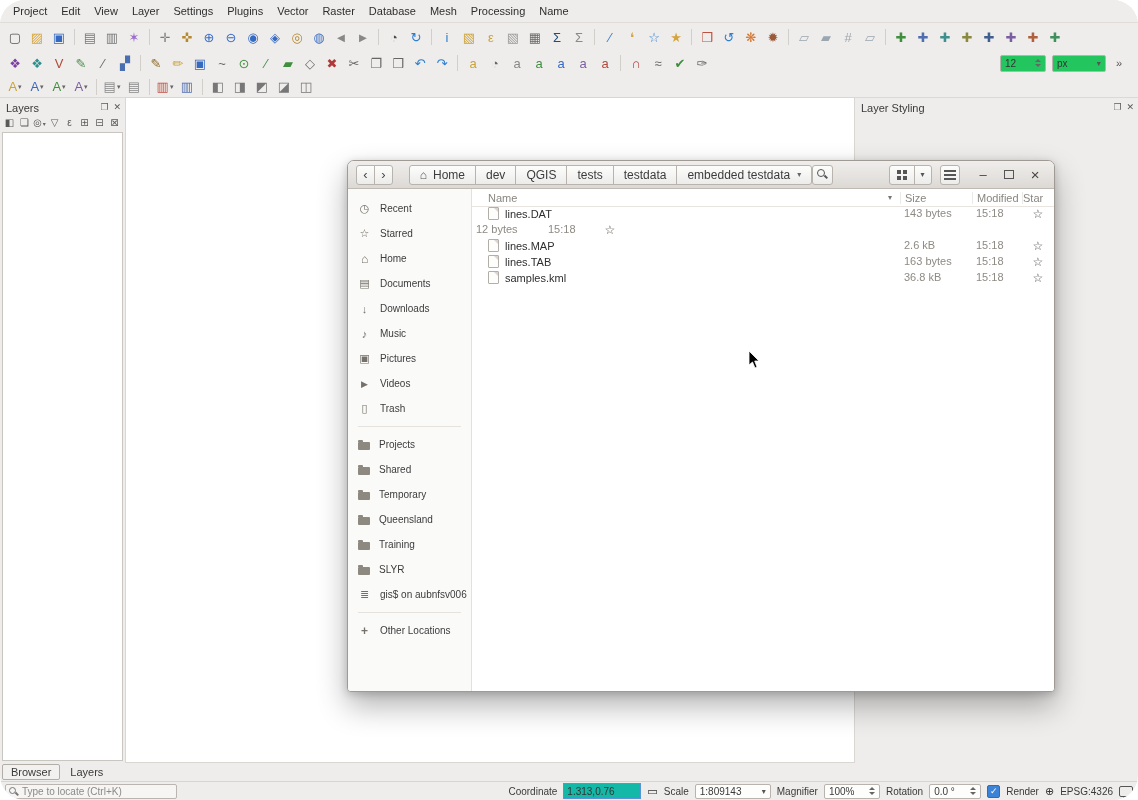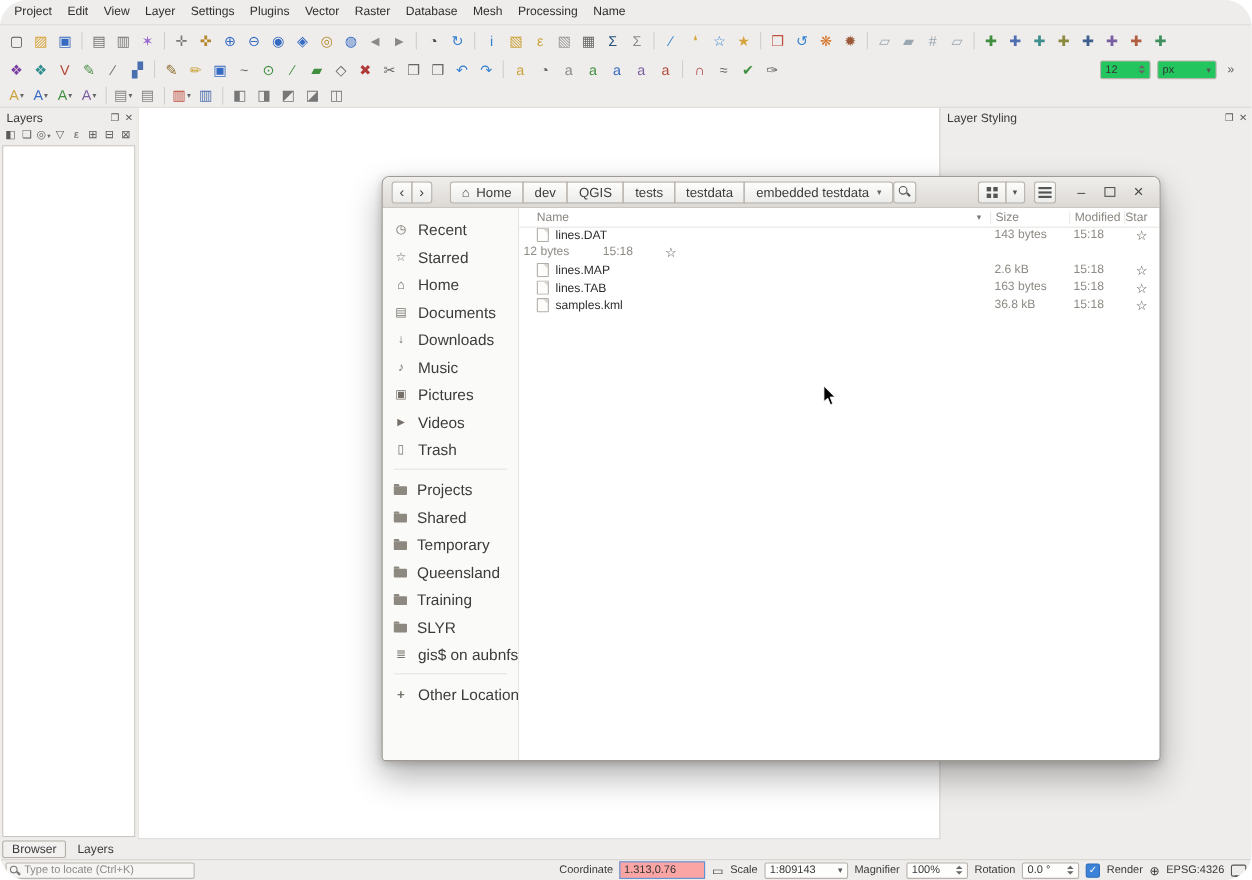--- a/index.html
+++ b/index.html
@@ -51,21 +51,21 @@
   
   .statusbar{position:absolute;left:0;bottom:0;width:100%;height:19px;background:#efedeb;border-top:1px solid #d8d4d0;display:flex;align-items:center;font-size:10px;color:#3a3a3a;padding:0 5px;box-sizing:border-box;gap:6px;}
   .locator-wrap{position:relative;width:172px;height:15px;flex:none;}
   .locator{width:100%;height:100%;box-sizing:border-box;border:1px solid #b9b5b0;border-radius:2px;background:#f7f5f3;font-size:10px;padding:0 4px 0 16px;color:#555;font-family:inherit;}
   .locator::placeholder{color:#8a8a8a;}
   .mag{position:absolute;left:4px;top:3px;width:9px;height:9px;}
   .mag::before{content:"";position:absolute;left:0;top:0;width:5px;height:5px;border:1.5px solid #777;border-radius:50%;}
   .mag::after{content:"";position:absolute;left:6px;top:6px;width:4px;height:1.5px;background:#777;transform:rotate(45deg);}
   .sb-grow{flex:1;}
   .sb-lab{white-space:nowrap;}
-  .sb-input{height:14px;border:1px solid #5a93d8;background:#fca5a5;font-size:10px;padding:0 3px;color:#333;font-family:inherit;box-sizing:content-box;}
+  .sb-input{height:14px;border:1px solid #5a93d8;background:#14b8a6;font-size:10px;padding:0 3px;color:#333;font-family:inherit;box-sizing:content-box;}
   .sb-box{height:15px;border:1px solid #b8b3ad;background:#fdfdfc;border-radius:2px;display:flex;align-items:center;padding:0 4px;gap:3px;box-sizing:border-box;}
   .sb-icon-glyph{font-size:11px;color:#333;}
   .chk{width:11px;height:11px;background:#3b82d8;border:1px solid #2f6cb8;border-radius:2px;color:#fff;font-size:9px;line-height:11px;text-align:center;flex:none;}
   .bubble{width:12px;height:9px;border:1.5px solid #555;border-radius:2px;position:relative;flex:none;}
   .bubble::after{content:"";position:absolute;left:2px;bottom:-4px;border:2px solid transparent;border-top-color:#555;}
 
   
   .fm{position:absolute;left:347px;top:160px;width:708px;height:532px;background:#ffffff;border:1px solid #9f9a94;border-radius:7px 7px 4px 4px;box-shadow:0 14px 30px rgba(0,0,0,.30),0 2px 8px rgba(0,0,0,.18);z-index:40;overflow:hidden;box-sizing:border-box;}
   .fm-header{height:28px;background:linear-gradient(#f0eeec,#dcd9d5);border-bottom:1px solid #bfbab4;display:flex;align-items:center;padding:0 8px;box-sizing:border-box;}
   .nav-btn{width:24px;height:20px;border:1px solid #b8b3ad;background:linear-gradient(#fdfdfc,#ececea);display:flex;align-items:center;justify-content:center;font-size:13px;color:#444;box-sizing:border-box;}
@@ -88,21 +88,21 @@
   .grid-ic{width:10px;height:10px;position:relative;}
   .grid-ic::before{content:"";position:absolute;left:0;top:0;width:4px;height:4px;background:#555;box-shadow:6px 0 0 #555,0 6px 0 #555,6px 6px 0 #555;}
   .ham{width:12px;height:2px;background:#555;box-shadow:0 -4px 0 #555,0 4px 0 #555;}
   .menu-sp{margin-left:8px;}
   .win-controls{display:flex;align-items:center;margin-left:12px;gap:4px;}
   .win-btn{width:22px;height:20px;display:flex;align-items:center;justify-content:center;font-size:13px;color:#444;}
   .maxi{width:8px;height:7px;border:1.5px solid #555;}
 
   .fm-body{position:absolute;top:28px;bottom:0;left:0;right:0;display:flex;}
   .fm-sidebar{width:124px;flex:none;background:#fafaf9;border-right:1px solid #e4e1dd;padding-top:7px;overflow:hidden;box-sizing:border-box;}
-  .sb-item{display:flex;align-items:center;gap:9px;height:25px;padding:0 10px;font-size:14px;color:#3c3c3c;white-space:nowrap;}
+  .sb-item{display:flex;align-items:center;gap:9px;height:25px;padding:0 10px;font-size:10px;color:#3c3c3c;white-space:nowrap;}
   .sb-sep{height:1px;background:#e6e3df;margin:5px 10px;}
   .sb-icon{width:13px;flex:none;display:flex;align-items:center;justify-content:center;color:#75716a;font-size:11px;}
   .gi-recent::before{content:"◷";}
   .gi-star::before{content:"☆";}
   .gi-home::before{content:"⌂";font-size:12px;}
   .gi-document::before{content:"▤";}
   .gi-download::before{content:"↓";font-weight:bold;}
   .gi-music::before{content:"♪";}
   .gi-picture::before{content:"▣";}
   .gi-video::before{content:"▶";font-size:9px;}

